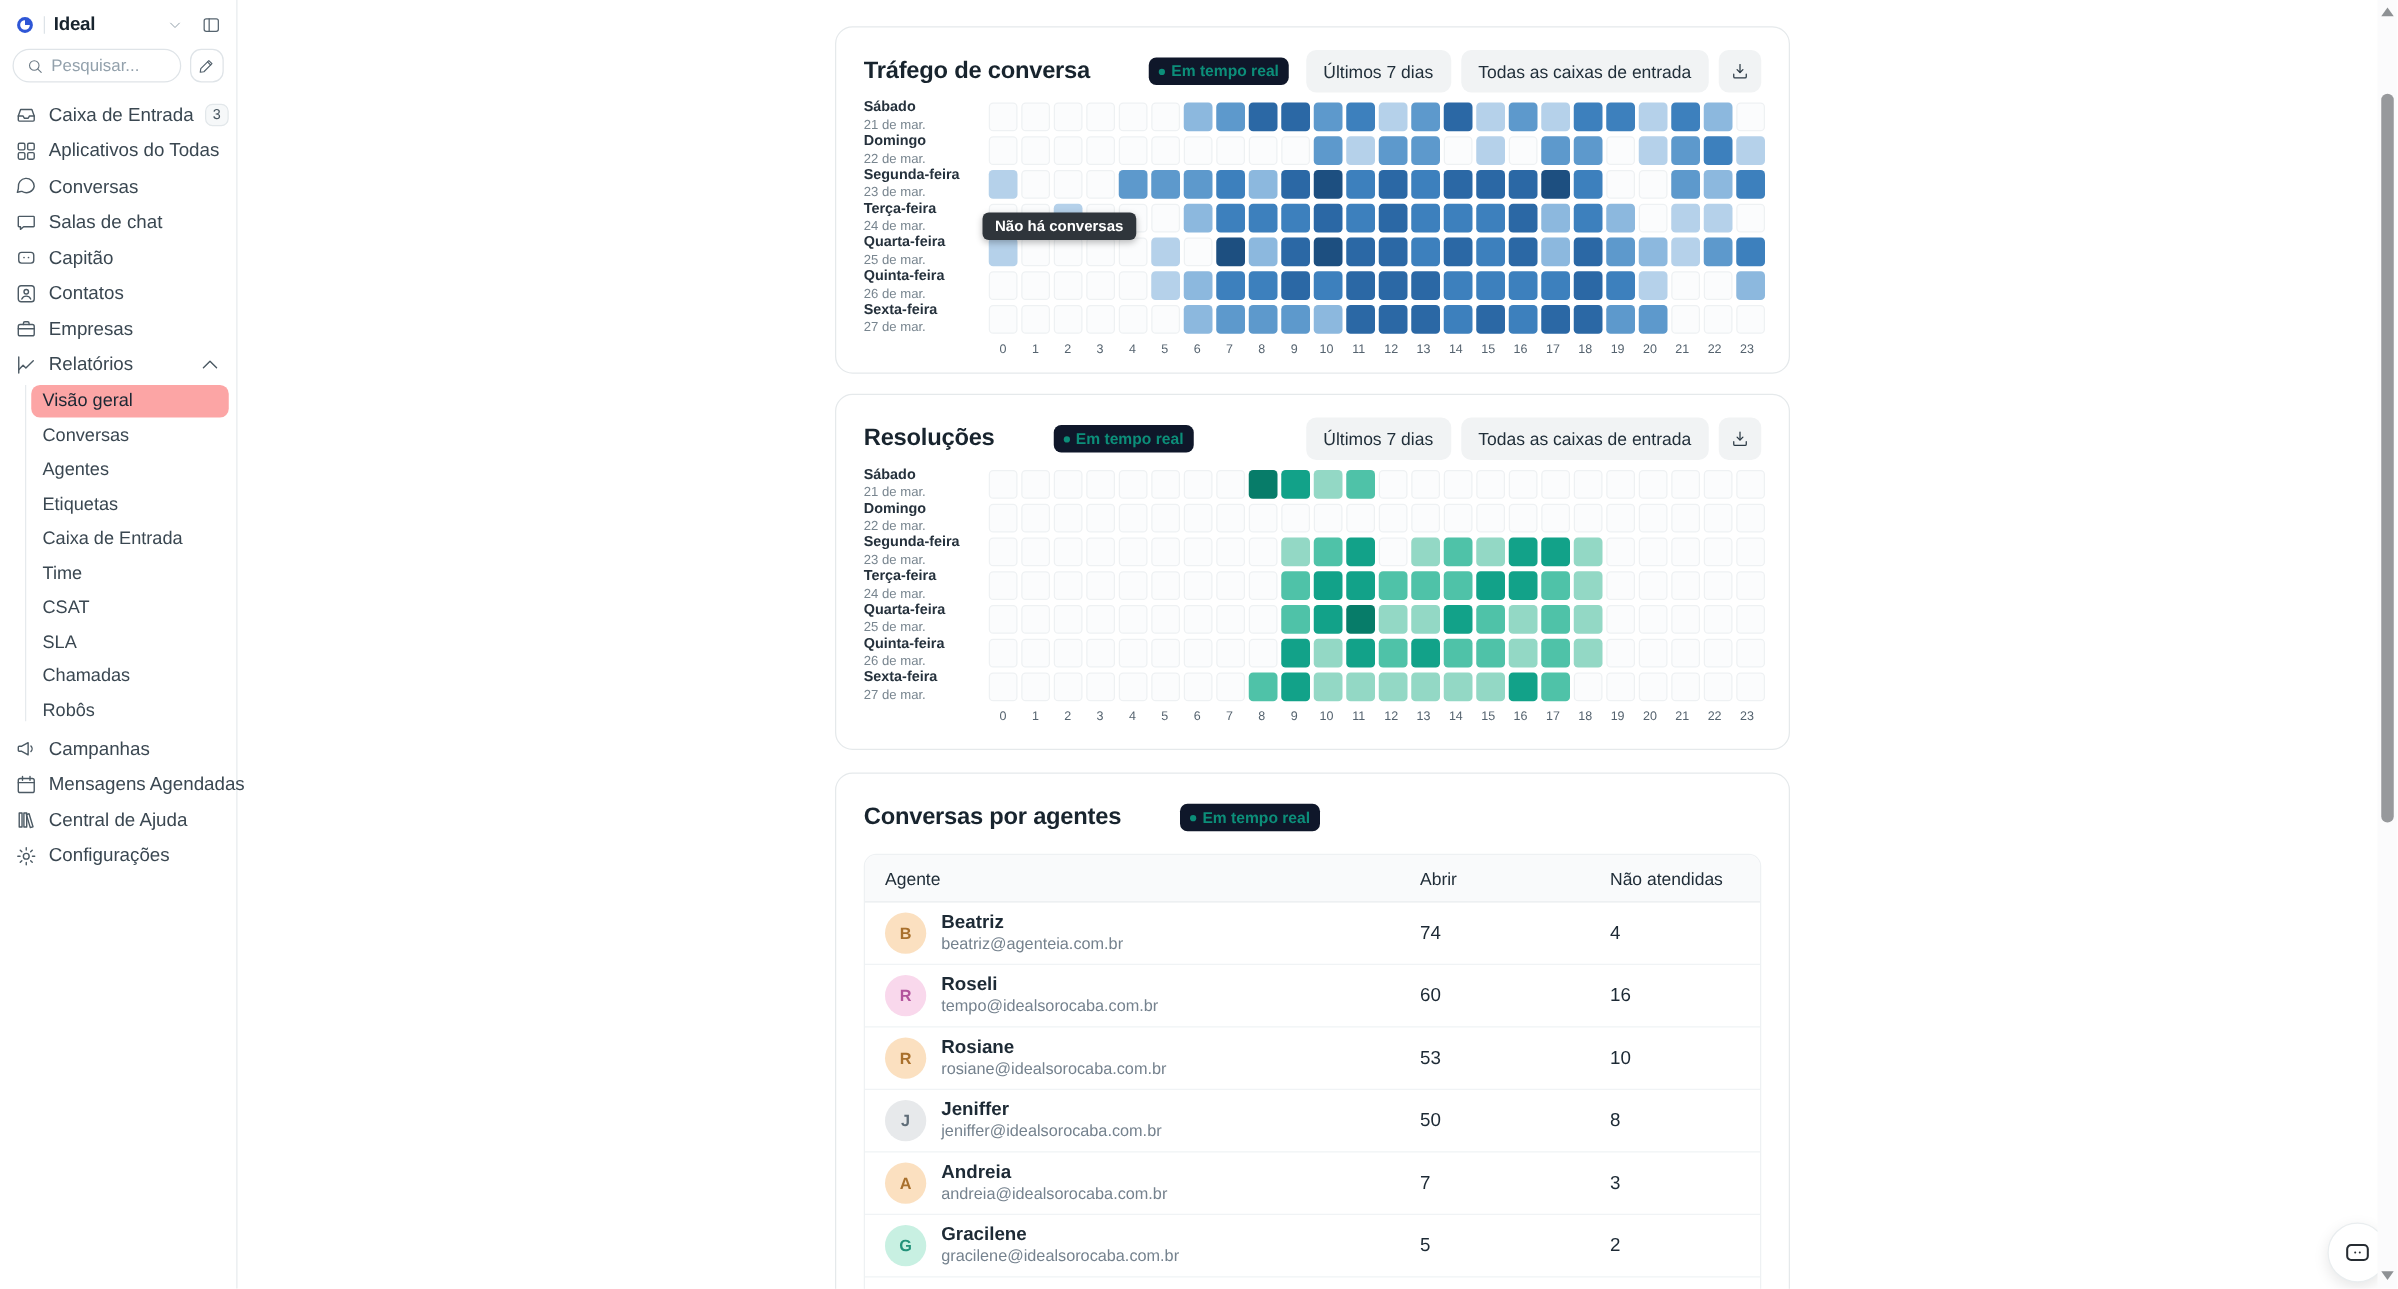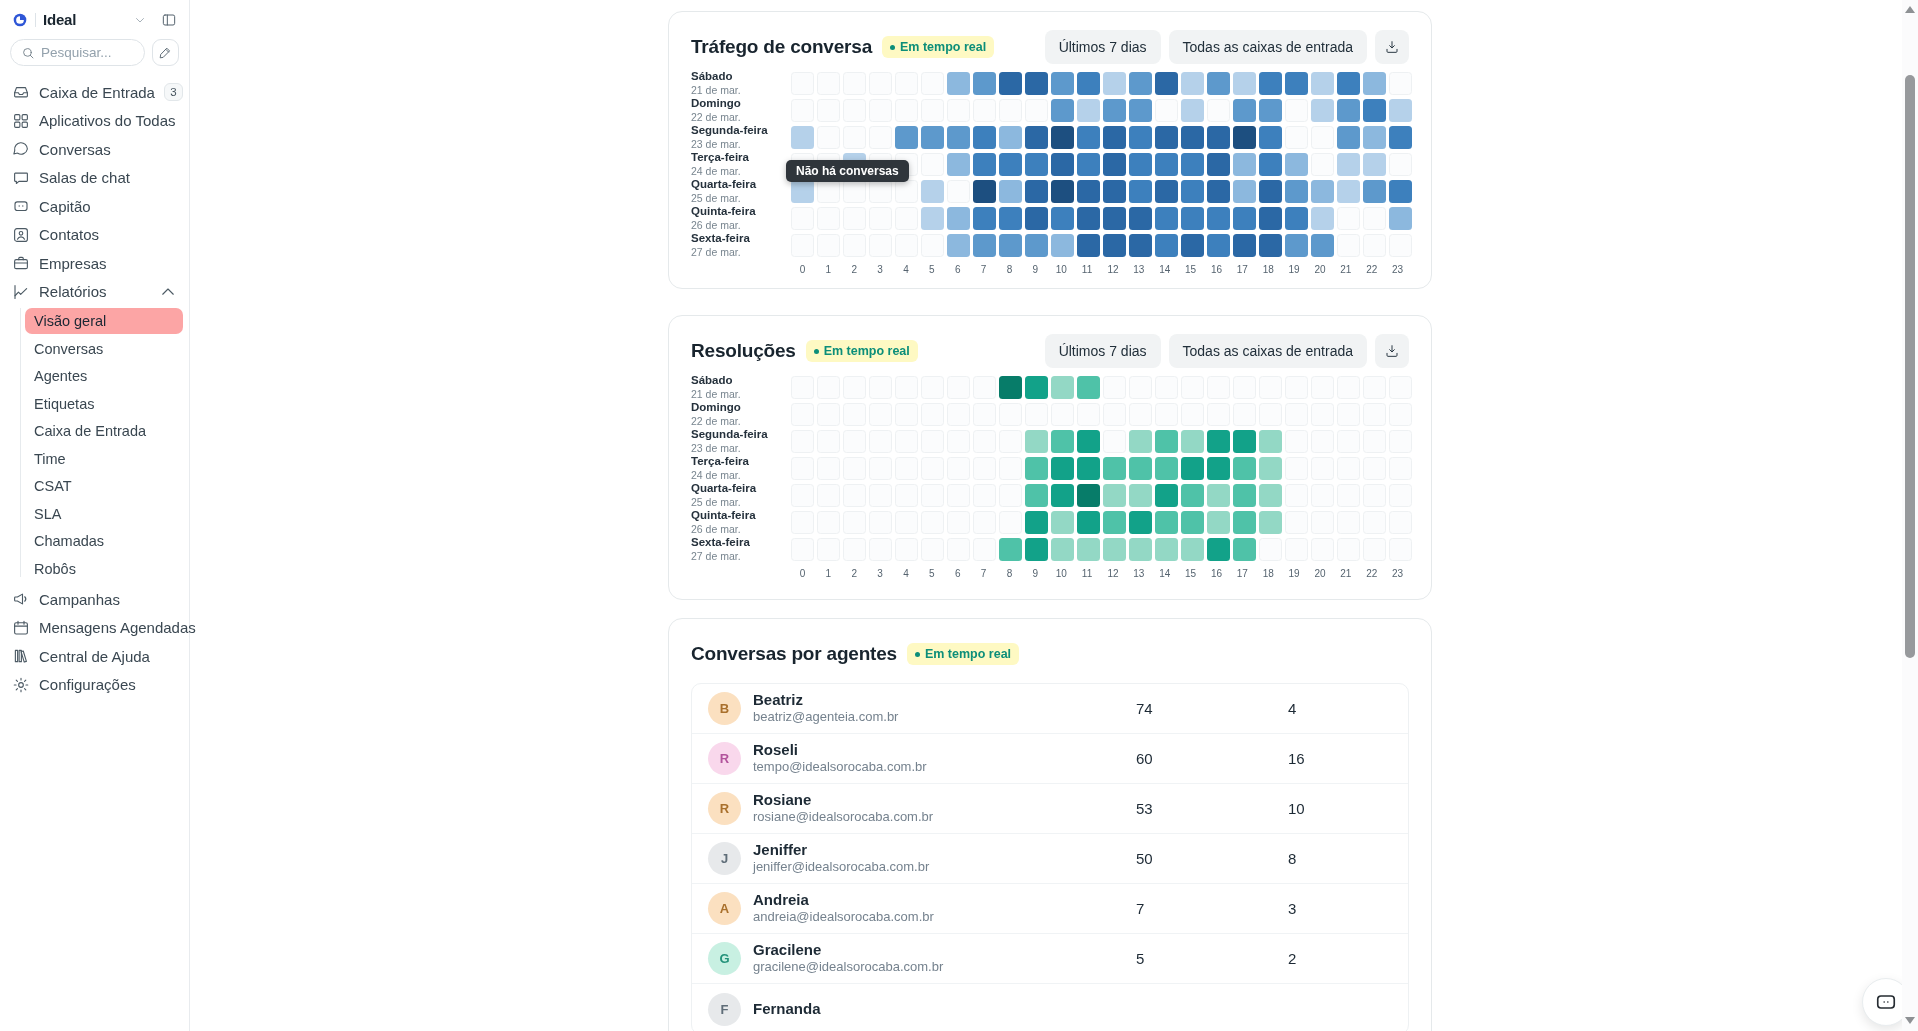--- a/index.html
+++ b/index.html
@@ -71,28 +71,28 @@
   .presence-dot { position:absolute; right:-1px; bottom:-1px; width:11px; height:11px;
     border-radius:50%; background:#17ab93; border:2px solid #fff; }
   .user-name { font-size:14px; font-weight:700; color:#212e39; line-height:1.15; }
   .user-email { font-size:12px; color:#7b8893; line-height:1.2; }
 
   
   .card {
     position:absolute; left:668px; width:764px; background:#fff;
     border:1px solid #e5e9eb; border-radius:14px; padding:18px 22px;
   }
-  .card-1 { top:11px;  height:278px; }
+  .card-1 { top:21px;  height:278px; }
   .card-2 { top:315px; height:285px; }
   .card-3 { top:618px; height:430px; }
 
   .card-head { display:flex; align-items:center; gap:10px; height:34px; }
   .card-title { font-size:19px; font-weight:700; color:#18242e; letter-spacing:-.2px; }
-  .rt-badge { display:inline-flex; align-items:center; gap:5px; background:#fef9c3;
-    color:#0c8e79; font-size:12.5px; font-weight:600; border-radius:6px; padding:4px 8px; }
+  .rt-badge { display:inline-flex; align-items:center; gap:5px; background:#0f172a;
+    color:#0c8e79; font-size:12.5px; font-weight:600; border-radius:6px; padding:4px 8px;margin-left:37px; }
   .rt-dot { width:5px; height:5px; border-radius:50%; background:#0c8e79; }
   .head-actions { margin-left:auto; display:flex; align-items:center; gap:8px; }
   .btn {
     background:#f1f3f4; border:none; border-radius:8px; height:34px; padding:0 14px;
     font-size:14px; color:#212f3a; font-family:inherit; cursor:pointer; white-space:nowrap;
   }
   .icon-btn { width:34px; padding:0; display:flex; align-items:center; justify-content:center; color:#2b3944; }
   .icon-btn svg { width:16px; height:16px; }
 
   
@@ -877,20 +877,25 @@
 
 <div class="card card-3">
   <div class="card-head">
     <span class="card-title">Conversas por agentes</span>
     <span class="rt-badge">
       <span class="rt-dot"></span>
       <span>Em tempo real</span>
     </span>
   </div>
   <div class="agents-table">
+    <div class="t-head">
+      <div>Agente</div>
+      <div>Abrir</div>
+      <div>Não atendidas</div>
+    </div>
     <div id="agents-body">
         <div class="t-row">
           <div class="agent-cell">
             <span class="agent-avatar" style="background: rgb(251, 224, 192); color: rgb(169, 112, 44);">B</span>
             <span>
               <div class="agent-name">Beatriz</div>
               <div class="agent-email">beatriz@agenteia.com.br</div>
             </span>
           </div>
           <div>74</div>

